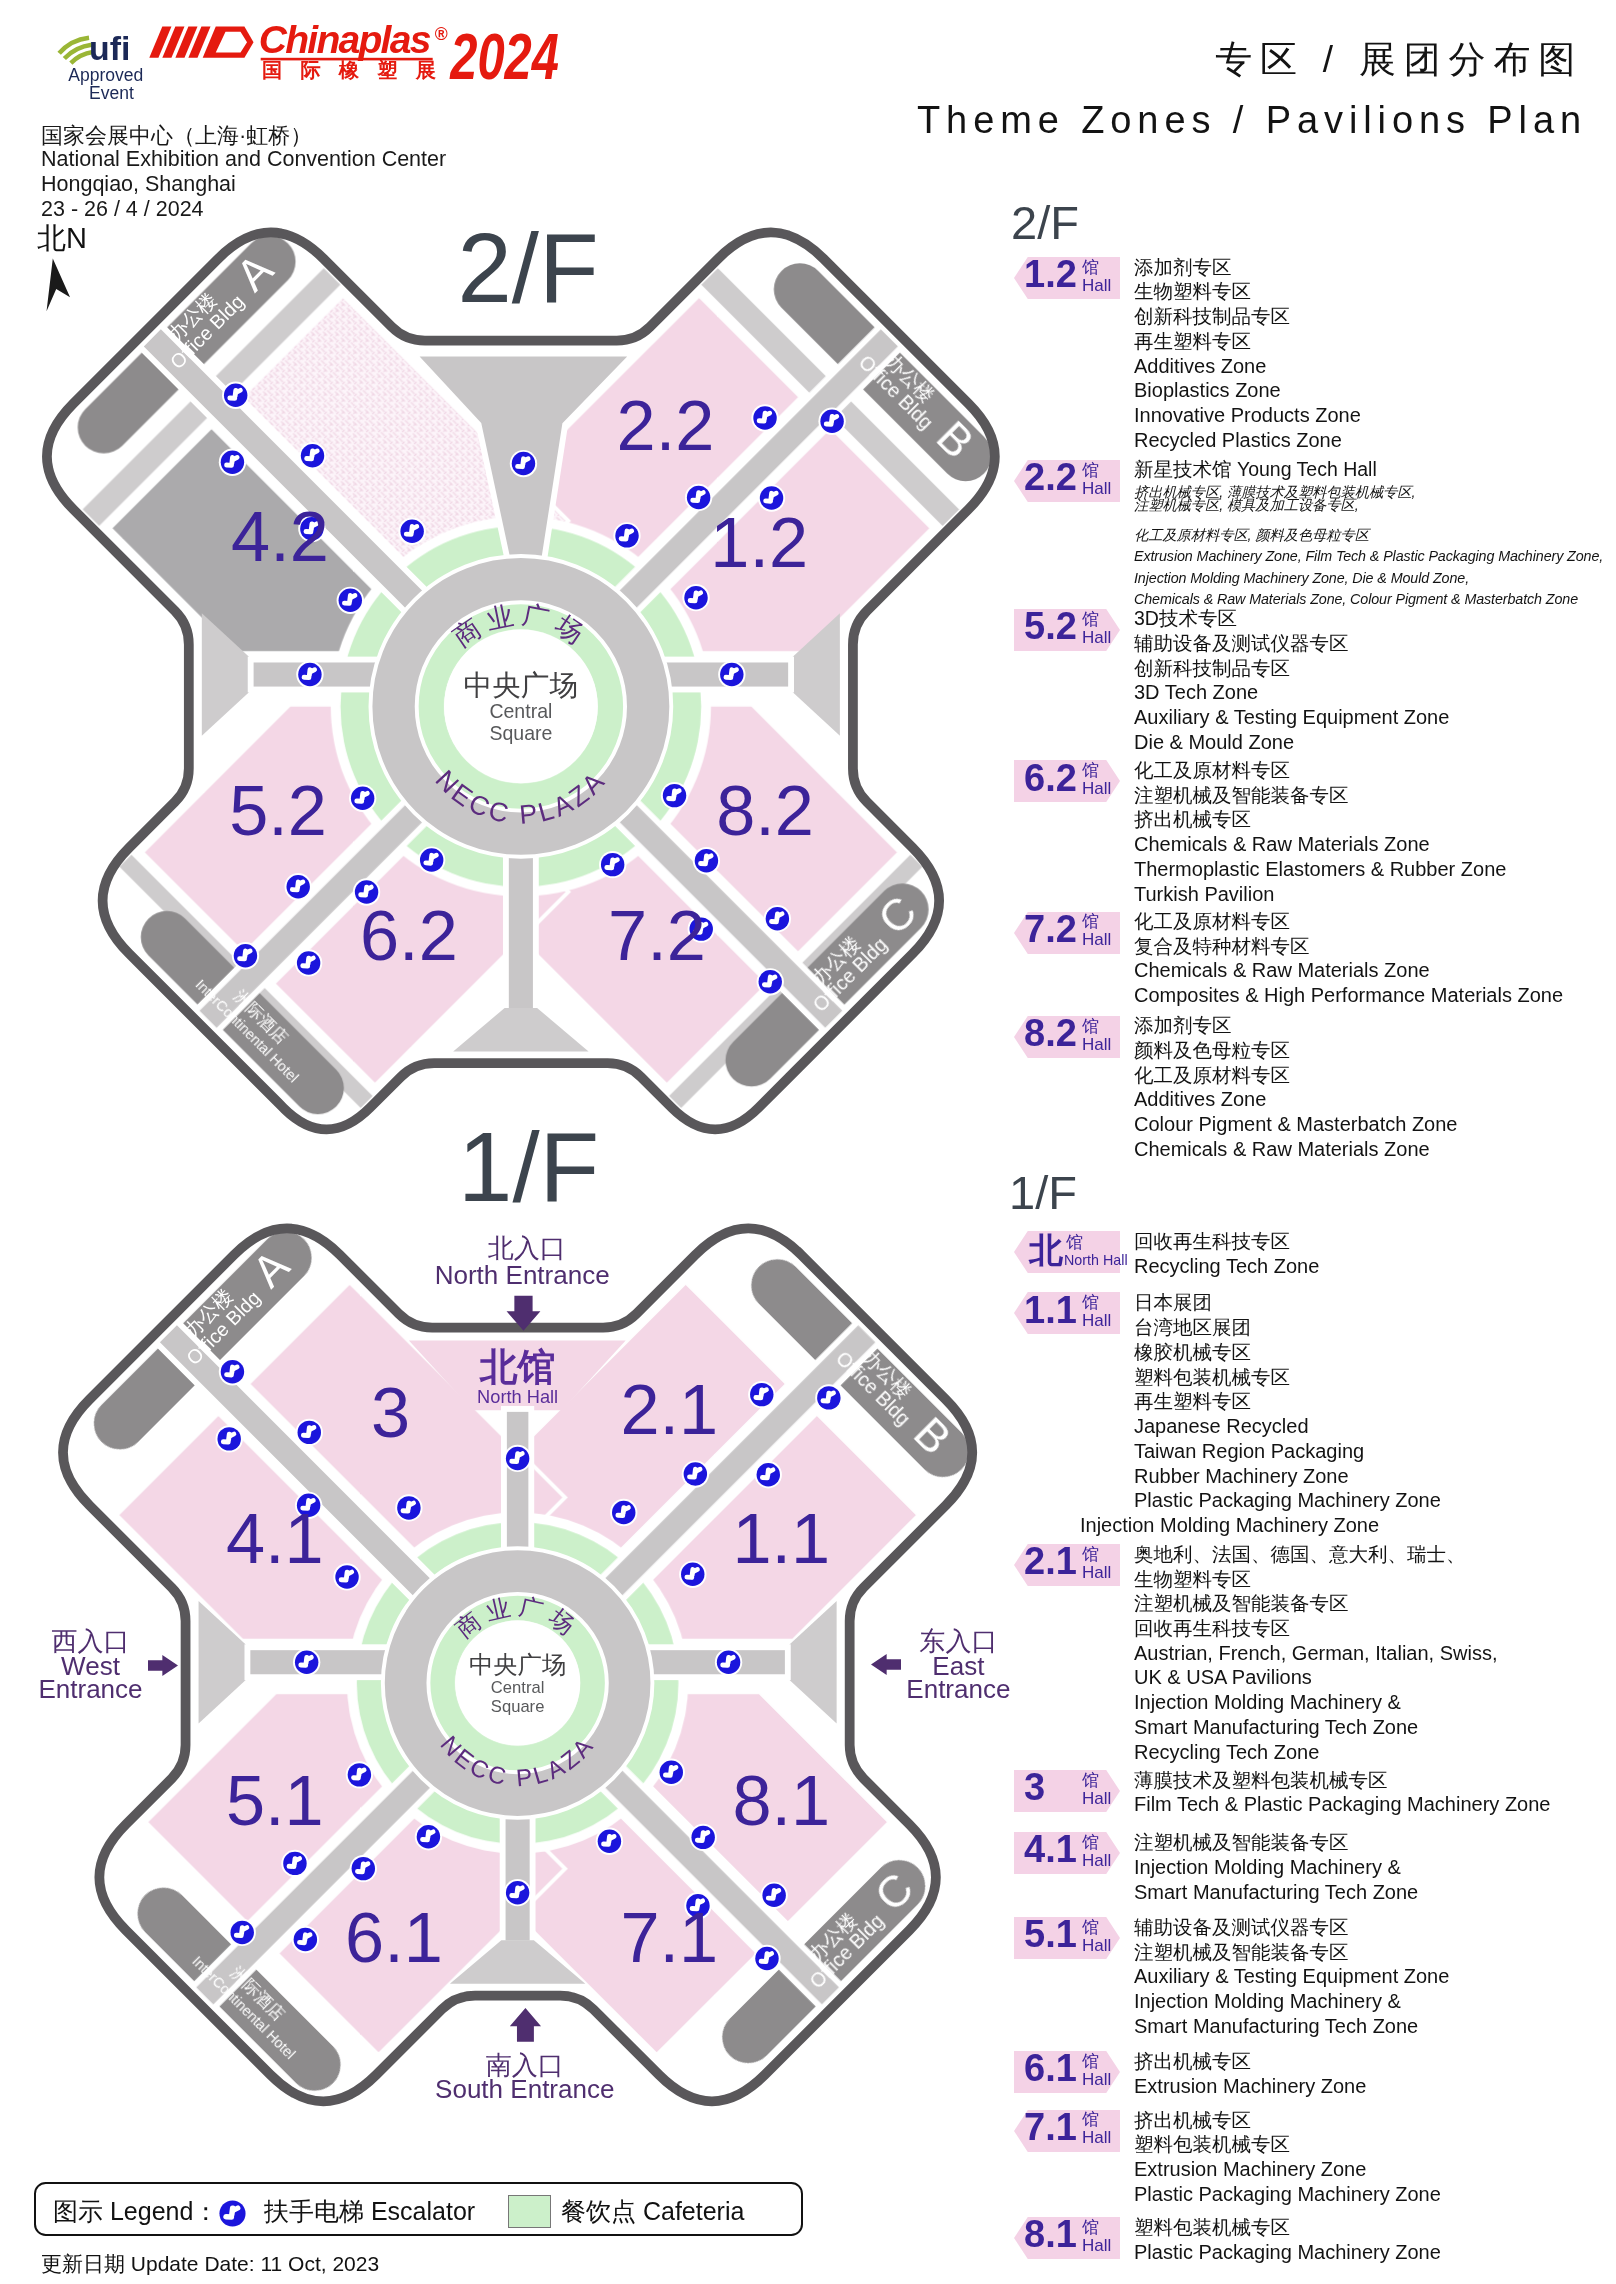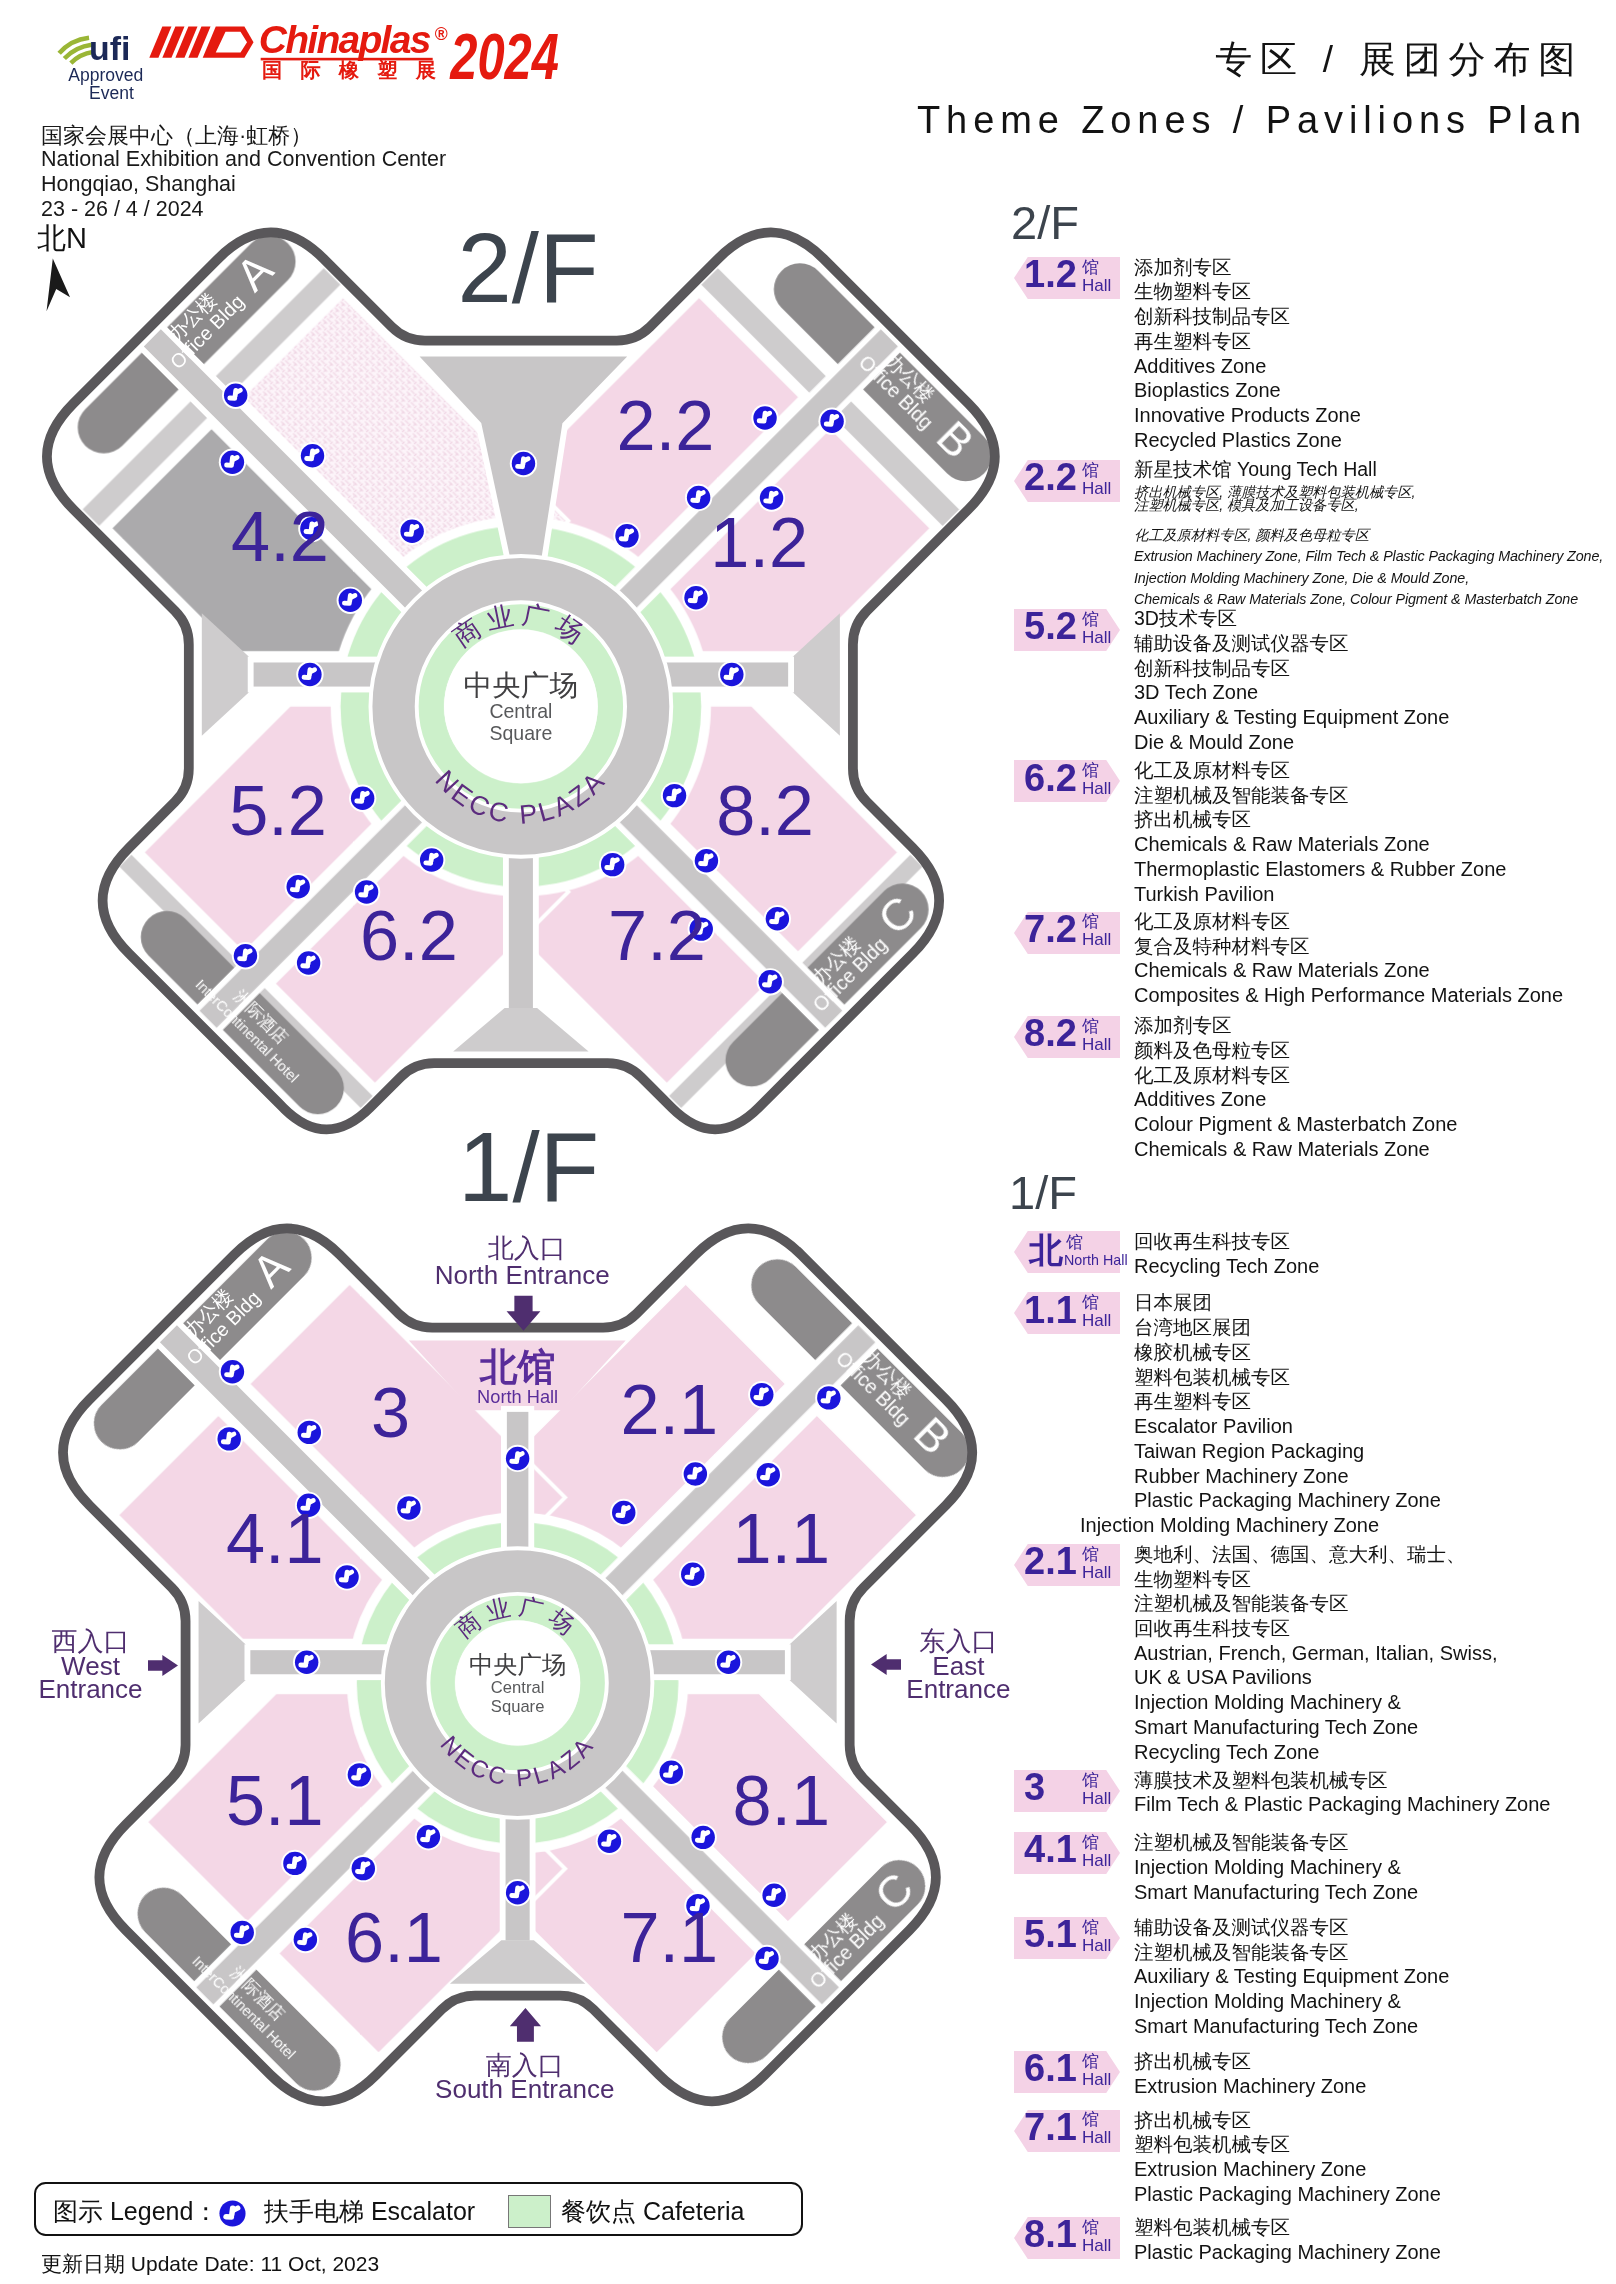--- a/index.html
+++ b/index.html
@@ -865,21 +865,21 @@
 <div class="abs cn" style="left:1134px;top:1229px">回收再生科技专区</div>
 <div class="abs en" style="left:1134px;top:1254px">Recycling Tech Zone</div>
 <div class="badge bl" style="left:1014px;top:1292px"></div>
 <div class="abs bnum" style="left:1024px;top:1289px">1.1</div>
 <div class="abs bgh" style="left:1082px;top:1294px">馆<br>Hall</div>
 <div class="abs cn" style="left:1134px;top:1290px">日本展团</div>
 <div class="abs cn" style="left:1134px;top:1315px">台湾地区展团</div>
 <div class="abs cn" style="left:1134px;top:1340px">橡胶机械专区</div>
 <div class="abs cn" style="left:1134px;top:1365px">塑料包装机械专区</div>
 <div class="abs cn" style="left:1134px;top:1389px">再生塑料专区</div>
-<div class="abs en" style="left:1134px;top:1414px">Escalator Pavilion</div>
+<div class="abs en" style="left:1134px;top:1414px">Japanese Recycled</div>
 <div class="abs en" style="left:1134px;top:1439px">Taiwan Region Packaging</div>
 <div class="abs en" style="left:1134px;top:1464px">Rubber Machinery Zone</div>
 <div class="abs en" style="left:1134px;top:1488px">Plastic Packaging Machinery Zone</div>
 <div class="abs en" style="left:1080px;top:1513px">Injection Molding Machinery Zone</div>
 <div class="badge bl" style="left:1014px;top:1544px"></div>
 <div class="abs bnum" style="left:1024px;top:1540px">2.1</div>
 <div class="abs bgh" style="left:1082px;top:1546px">馆<br>Hall</div>
 <div class="abs cn" style="left:1134px;top:1542px">奥地利、法国、德国、意大利、瑞士、</div>
 <div class="abs cn" style="left:1134px;top:1567px">生物塑料专区</div>
 <div class="abs cn" style="left:1134px;top:1591px">注塑机械及智能装备专区</div>

